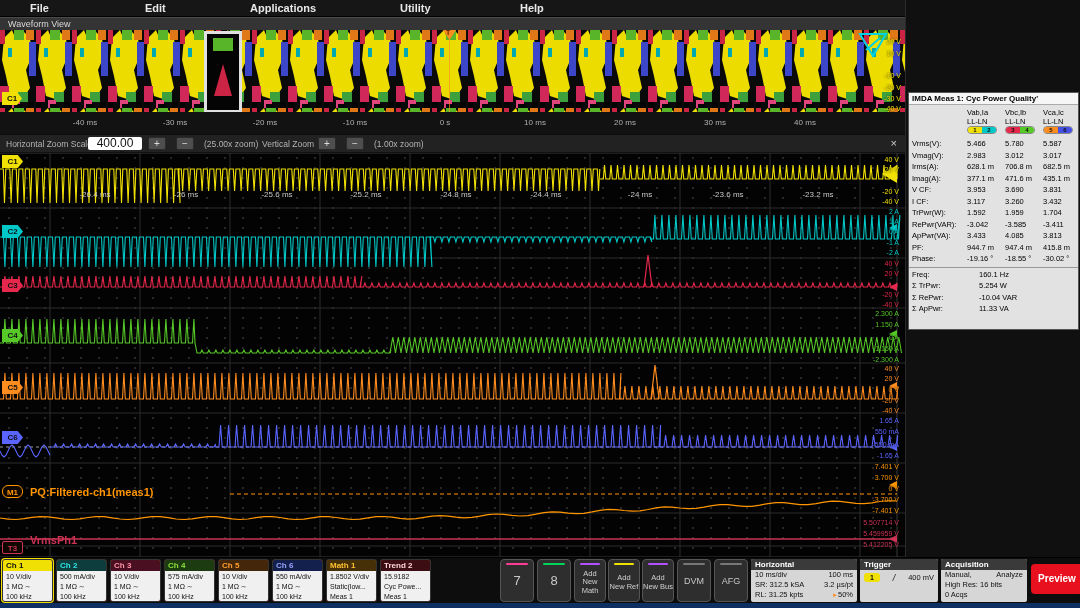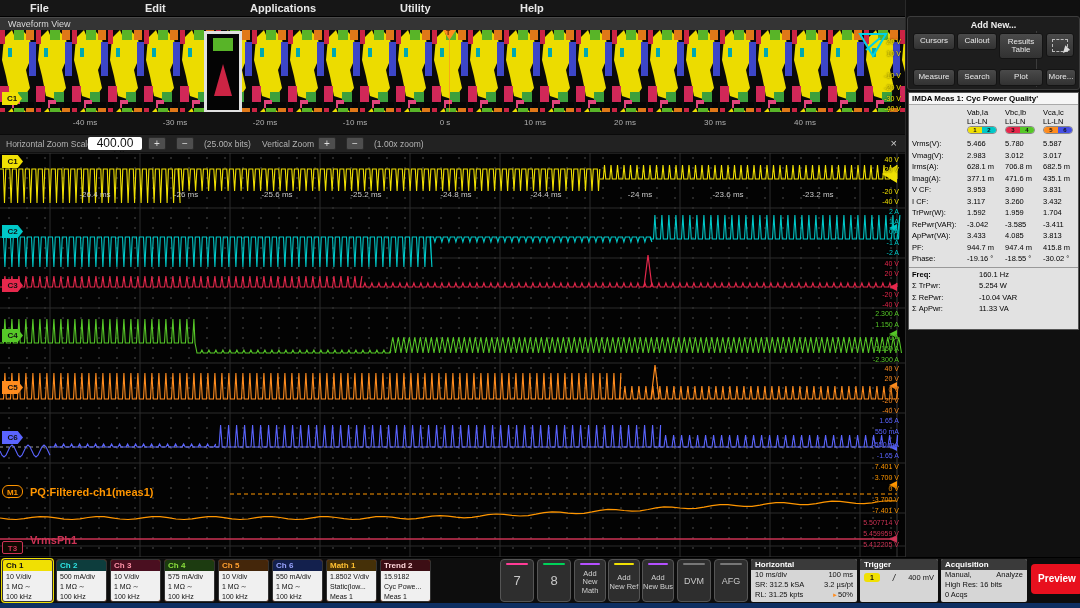--- a/index.html
+++ b/index.html
@@ -173,21 +173,21 @@
       <div class="ovscale abs" style="top: 65px; right: 4px;">-30 V</div>
       <div class="ovscale abs" style="top: 75px; right: 4px;">-40 V</div>
     </div>
 </div>
 
 <div id="zoombar" class="abs">
   <span class="lbl" style="left:6px">Horizontal Zoom Scale</span>
   <div id="hzoomval">400.00 us/div</div>
   <div class="zbtn" style="left:148px">+</div>
   <div class="zbtn" style="left:176px">−</div>
-  <span class="lbl" style="left:204px">(25.00x bits)</span>
+  <span class="lbl" style="left:204px">(25.00x zoom)</span>
   <span class="lbl" style="left:262px">Vertical Zoom</span>
   <div class="zbtn" style="left:318px">+</div>
   <div class="zbtn" style="left:346px">−</div>
   <span class="lbl" style="left:374px">(1.00x zoom)</span>
   <span id="zclose">×</span>
 </div>
 
 <div id="mainview" class="abs">
   <svg id="gridsvg" width="905" height="405" style="position:absolute;left:0;top:0">
       <line x1="50" y1="0" x2="50" y2="405" stroke="#2c2c2c" stroke-width="1"></line>
@@ -301,38 +301,20 @@
       <div class="sclabel" style="top: 332px; color: rgb(255, 150, 0);">0 V</div>
       <div class="sclabel" style="top: 343px; color: rgb(255, 150, 0);">-3.700 V</div>
       <div class="sclabel" style="top: 354px; color: rgb(255, 150, 0);">-7.401 V</div>
       <div class="sclabel" style="top: 366px; color: rgb(204, 51, 85);">5.507714 V</div>
       <div class="sclabel" style="top: 377px; color: rgb(204, 51, 85);">5.459959 V</div>
       <div class="sclabel" style="top: 388px; color: rgb(204, 51, 85);">5.412205 V</div>
     </div>
 </div>
 
 <div id="rightpanel" class="abs">
-  <div id="addnew">
-    <div id="addnewtitle">Add New...</div>
-    <div id="ansep"></div>
-    <div id="anbuttons">
-        <div class="anbtn" style="left: 5px; top: 16px; width: 42px; height: 17px;">Cursors</div>
-        <div class="anbtn" style="left: 49px; top: 16px; width: 40px; height: 17px;">Callout</div>
-        <div class="anbtn" style="left: 91px; top: 16px; width: 44px; height: 26px;">Results Table</div>
-        <div class="anbtn" style="left: 5px; top: 52px; width: 42px; height: 17px;">Measure</div>
-        <div class="anbtn" style="left: 49px; top: 52px; width: 40px; height: 17px;">Search</div>
-        <div class="anbtn" style="left: 91px; top: 52px; width: 44px; height: 17px;">Plot</div>
-        <div class="anbtn" style="left: 138px; top: 52px; width: 30px; height: 17px;">More...</div>
-      </div>
-    <div class="anbtn" style="left:138px;top:16px;width:28px;height:24px">
-      <span id="boxtool">
-          <i></i>
-        </span>
-    </div>
-  </div>
   <div id="imda">
     <div id="imdatitle">IMDA Meas 1: Cyc Power Quality'</div>
     <div id="imdabody">
         <div class="imdacolh" style="left: 58px; top: 15px;">Vab,Ia</div>
         <div class="imdacolh" style="left: 58px; top: 24px;">LL-LN</div>
         <div class="pill" style="left: 58px; top: 33px;">
           <span style="background: rgb(240, 224, 3);">1</span>
           <span style="background: rgb(0, 200, 200);">2</span>
         </div>
         <div class="imdacolh" style="left: 96px; top: 15px;">Vbc,Ib</div>
@@ -385,21 +367,21 @@
         <div class="mrow-val" style="left: 134px; top: 138px;">3.813</div>
         <div class="mrow-label" style="top: 149.5px;">PF:</div>
         <div class="mrow-val" style="left: 58px; top: 149.5px;">944.7 m</div>
         <div class="mrow-val" style="left: 96px; top: 149.5px;">947.4 m</div>
         <div class="mrow-val" style="left: 134px; top: 149.5px;">415.8 m</div>
         <div class="mrow-label" style="top: 161px;">Phase:</div>
         <div class="mrow-val" style="left: 58px; top: 161px;">-19.16 °</div>
         <div class="mrow-val" style="left: 96px; top: 161px;">-18.55 °</div>
         <div class="mrow-val" style="left: 134px; top: 161px;">-30.02 °</div>
         <div id="imdasep" style="top: 173.5px;"></div>
-        <div class="mrow-label" style="top: 176.5px; font-weight: bold;">Freq:</div>
+        <div class="mrow-label" style="top: 176.5px;">Freq:</div>
         <div class="mrow-val" style="left: 70px; top: 176.5px;">160.1 Hz</div>
         <div class="mrow-label" style="top: 188px;">Σ TrPwr:</div>
         <div class="mrow-val" style="left: 70px; top: 188px;">5.254 W</div>
         <div class="mrow-label" style="top: 199.5px;">Σ RePwr:</div>
         <div class="mrow-val" style="left: 70px; top: 199.5px;">-10.04 VAR</div>
         <div class="mrow-label" style="top: 211px;">Σ ApPwr:</div>
         <div class="mrow-val" style="left: 70px; top: 211px;">11.33 VA</div>
       </div>
   </div>
 </div>

